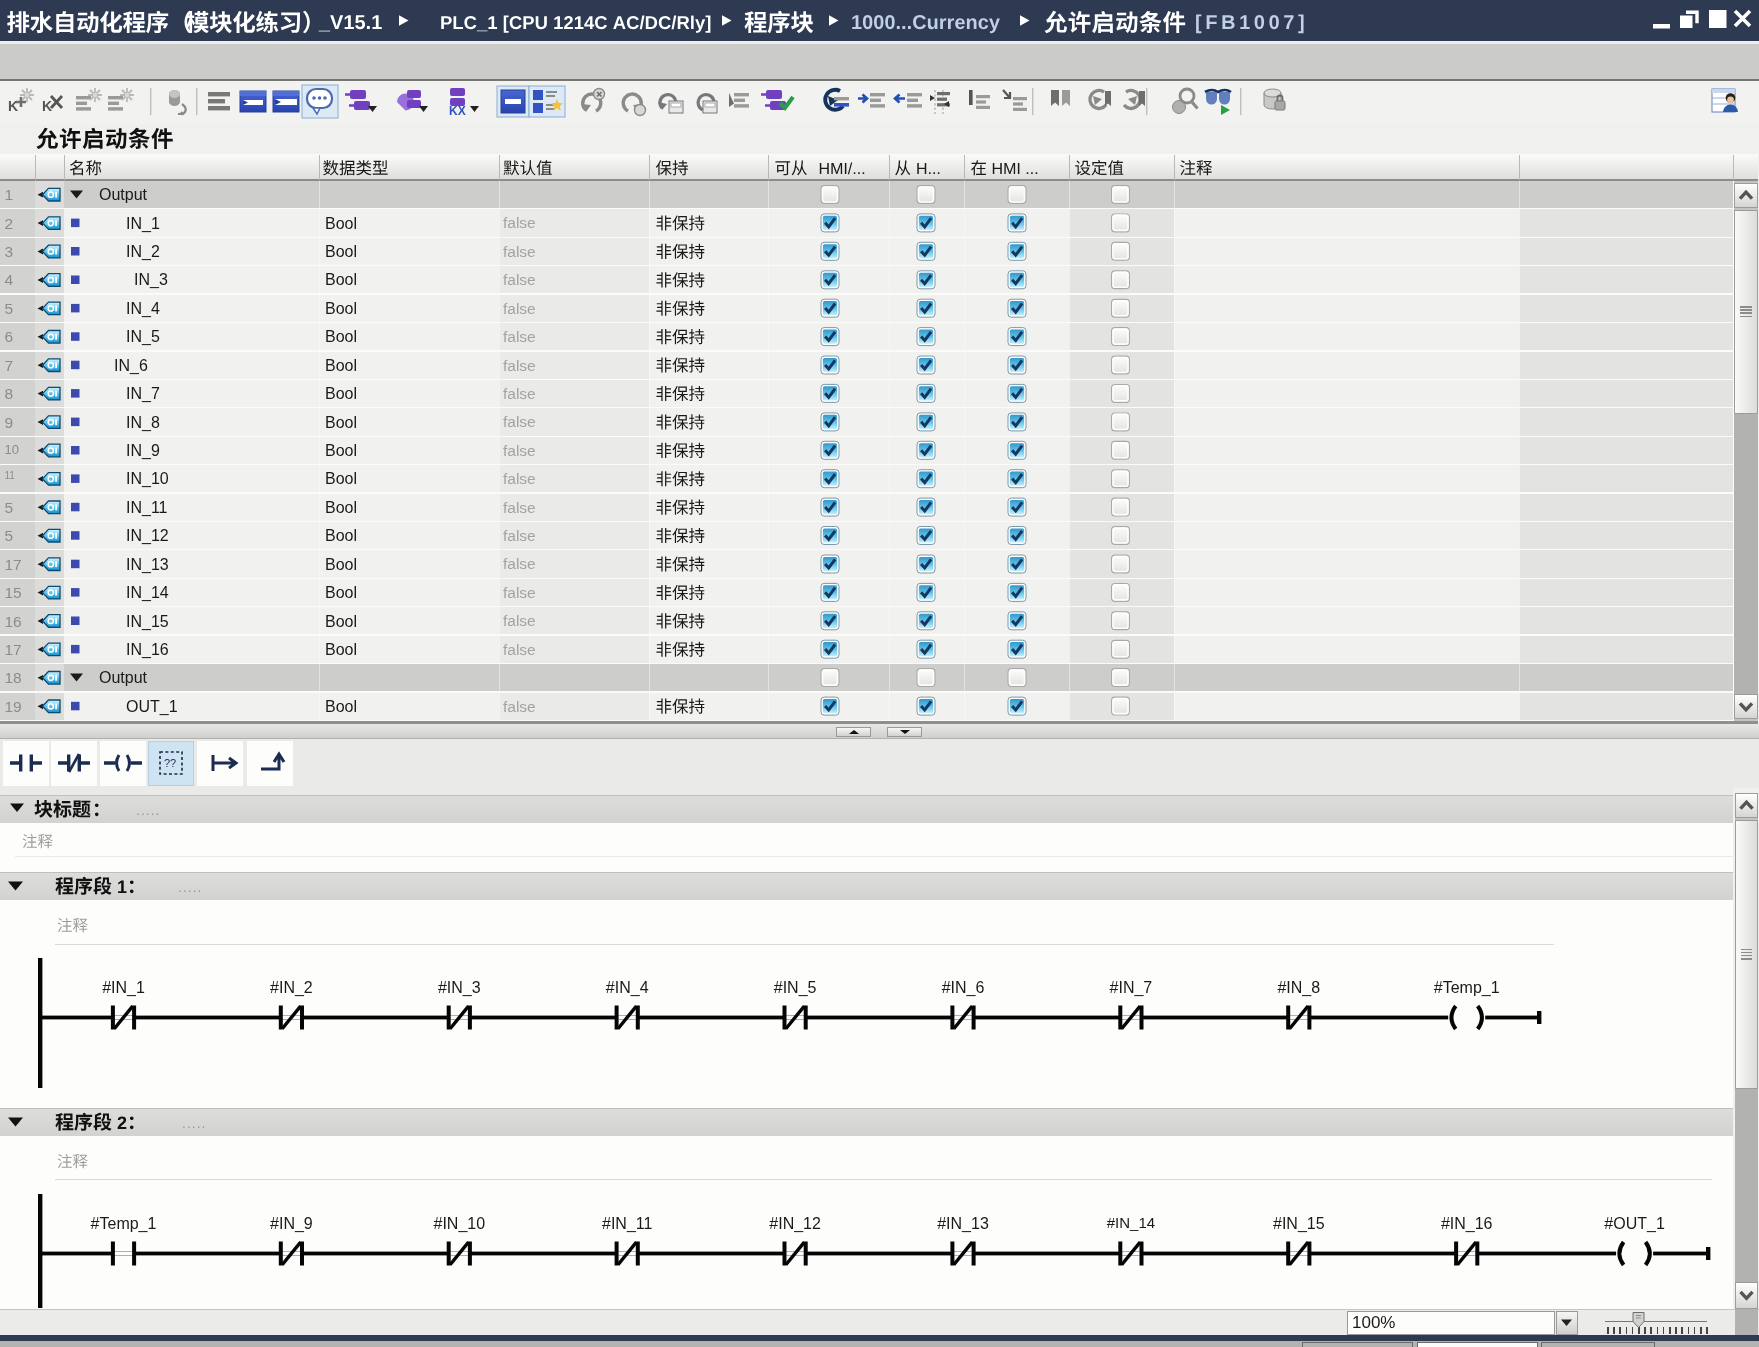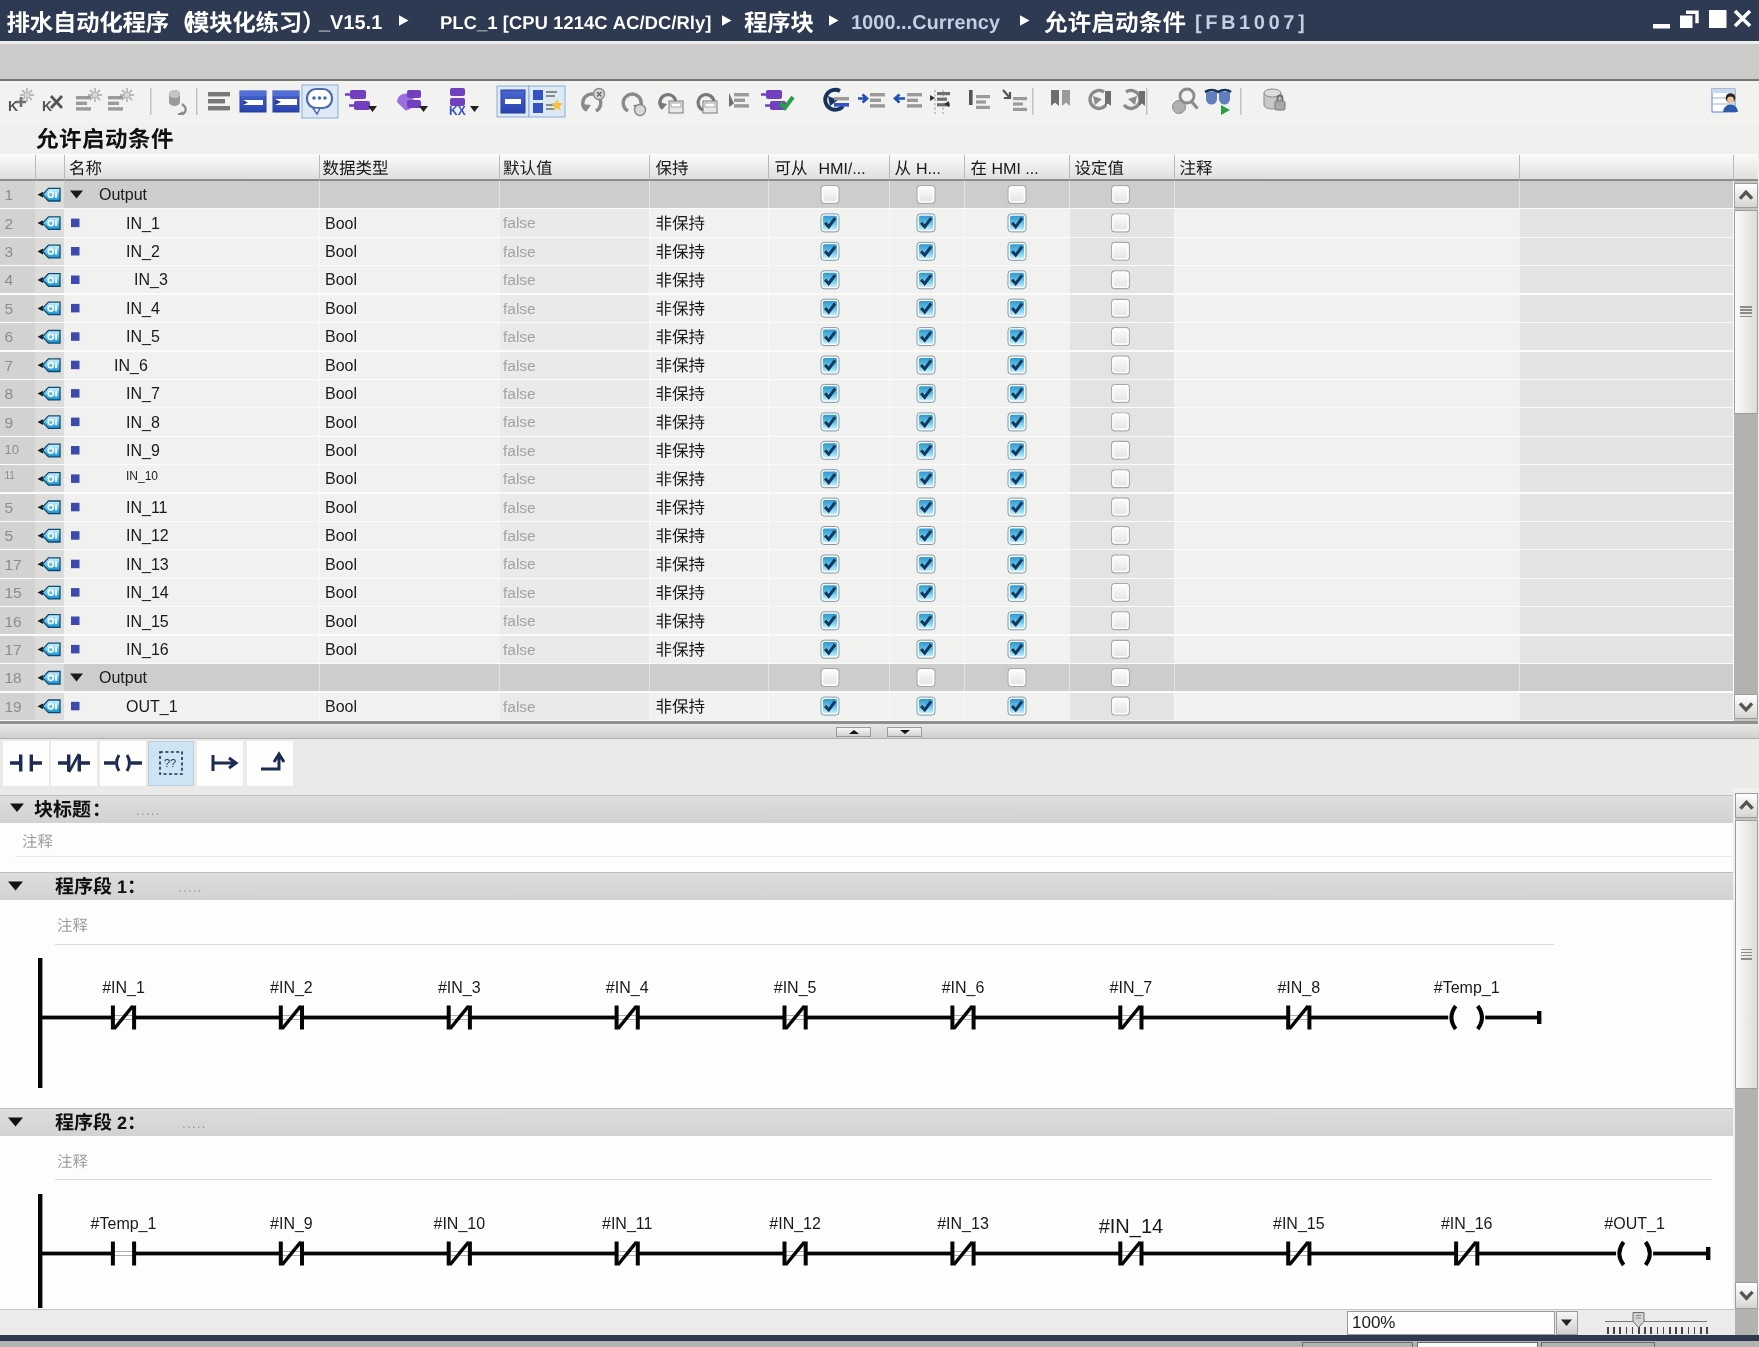--- a/index.html
+++ b/index.html
@@ -248,21 +248,21 @@
 <div style="position:absolute;left:319px;top:465.2px;width:1px;height:27.2px;background:rgba(255,255,255,.45);"></div>
 <div style="position:absolute;left:499px;top:465.2px;width:1px;height:27.2px;background:rgba(255,255,255,.45);"></div>
 <div style="position:absolute;left:649px;top:465.2px;width:1px;height:27.2px;background:rgba(255,255,255,.45);"></div>
 <div style="position:absolute;left:768px;top:465.2px;width:1px;height:27.2px;background:rgba(255,255,255,.45);"></div>
 <div style="position:absolute;left:889px;top:465.2px;width:1px;height:27.2px;background:rgba(255,255,255,.45);"></div>
 <div style="position:absolute;left:964px;top:465.2px;width:1px;height:27.2px;background:rgba(255,255,255,.45);"></div>
 <div style="position:absolute;left:1069px;top:465.2px;width:1px;height:27.2px;background:rgba(255,255,255,.45);"></div>
 <div style="position:absolute;left:1174px;top:465.2px;width:1px;height:27.2px;background:rgba(255,255,255,.45);"></div>
 <div style="position:absolute;left:1519px;top:465.2px;width:1px;height:27.2px;background:rgba(255,255,255,.45);"></div>
 <div style="position:absolute;left:4.5px;top:470.4px;font-size:10px;color:#8c8c8a;white-space:pre;line-height:1.2;">11</div>
-<div style="position:absolute;left:126px;top:469.4px;font-size:12px;color:#1a1a1a;white-space:pre;line-height:1.2;">IN_10</div>
+<div style="position:absolute;left:126px;top:469.4px;font-size:16px;color:#1a1a1a;white-space:pre;line-height:1.2;">IN_10</div>
 <div style="position:absolute;left:325px;top:469.4px;font-size:16px;color:#1a1a1a;white-space:pre;line-height:1.2;">Bool</div>
 <div style="position:absolute;left:503px;top:470.2px;font-size:15.5px;color:#a3a3a1;white-space:pre;line-height:1.2;">false</div>
 <div style="position:absolute;left:0px;top:493.62px;width:35px;height:27.2px;background:#d2d2d0;"></div>
 <div style="position:absolute;left:35px;top:493.62px;width:29px;height:27.2px;background:#dcdcda;"></div>
 <div style="position:absolute;left:64px;top:493.62px;width:435px;height:27.2px;background:#f1f1ef;"></div>
 <div style="position:absolute;left:499px;top:493.62px;width:150px;height:27.2px;background:#eaeae8;"></div>
 <div style="position:absolute;left:649px;top:493.62px;width:420px;height:27.2px;background:#f1f1ef;"></div>
 <div style="position:absolute;left:1069px;top:493.62px;width:105px;height:27.2px;background:#e3e3e1;"></div>
 <div style="position:absolute;left:1174px;top:493.62px;width:345px;height:27.2px;background:#f1f1ef;"></div>
 <div style="position:absolute;left:1519px;top:493.62px;width:214px;height:27.2px;background:#e3e3e1;"></div>
@@ -444,21 +444,21 @@
 <div style="position:absolute;left:963px;top:977.5px;font-size:16px;color:#1a1a1a;white-space:pre;line-height:1.2;transform:translateX(-50%);">#IN_6</div>
 <div style="position:absolute;left:1130.9px;top:977.5px;font-size:16px;color:#1a1a1a;white-space:pre;line-height:1.2;transform:translateX(-50%);">#IN_7</div>
 <div style="position:absolute;left:1298.8px;top:977.5px;font-size:16px;color:#1a1a1a;white-space:pre;line-height:1.2;transform:translateX(-50%);">#IN_8</div>
 <div style="position:absolute;left:1466.7px;top:977.5px;font-size:16px;color:#1a1a1a;white-space:pre;line-height:1.2;transform:translateX(-50%);">#Temp_1</div>
 <div style="position:absolute;left:123.5px;top:1213.5px;font-size:16px;color:#1a1a1a;white-space:pre;line-height:1.2;transform:translateX(-50%);">#Temp_1</div>
 <div style="position:absolute;left:291.4px;top:1213.5px;font-size:16px;color:#1a1a1a;white-space:pre;line-height:1.2;transform:translateX(-50%);">#IN_9</div>
 <div style="position:absolute;left:459.3px;top:1213.5px;font-size:16px;color:#1a1a1a;white-space:pre;line-height:1.2;transform:translateX(-50%);">#IN_10</div>
 <div style="position:absolute;left:627.2px;top:1213.5px;font-size:16px;color:#1a1a1a;white-space:pre;line-height:1.2;transform:translateX(-50%);">#IN_11</div>
 <div style="position:absolute;left:795.1px;top:1213.5px;font-size:16px;color:#1a1a1a;white-space:pre;line-height:1.2;transform:translateX(-50%);">#IN_12</div>
 <div style="position:absolute;left:963px;top:1213.5px;font-size:16px;color:#1a1a1a;white-space:pre;line-height:1.2;transform:translateX(-50%);">#IN_13</div>
-<div style="position:absolute;left:1130.9px;top:1213.5px;font-size:20px;color:#1a1a1a;white-space:pre;line-height:1.2;transform:translateX(-50%);">#IN_14</div>
+<div style="position:absolute;left:1130.9px;top:1213.5px;font-size:15px;color:#1a1a1a;white-space:pre;line-height:1.2;transform:translateX(-50%);">#IN_14</div>
 <div style="position:absolute;left:1298.8px;top:1213.5px;font-size:16px;color:#1a1a1a;white-space:pre;line-height:1.2;transform:translateX(-50%);">#IN_15</div>
 <div style="position:absolute;left:1466.7px;top:1213.5px;font-size:16px;color:#1a1a1a;white-space:pre;line-height:1.2;transform:translateX(-50%);">#IN_16</div>
 <div style="position:absolute;left:1634.6px;top:1213.5px;font-size:16px;color:#1a1a1a;white-space:pre;line-height:1.2;transform:translateX(-50%);">#OUT_1</div>
 <div style="position:absolute;left:1734px;top:181px;width:24px;height:540px;background:#c4c4c2;"></div>
 <div style="position:absolute;left:1734px;top:183px;width:24px;height:25px;background:linear-gradient(#ffffff,#d5d5d3);border:1px solid #9c9c9a;box-sizing:border-box;"></div>
 <div style="position:absolute;left:1734px;top:210px;width:24px;height:204px;background:linear-gradient(90deg,#fafaf8,#dcdcda);border:1px solid #9c9c9a;box-sizing:border-box;"></div>
 <div style="position:absolute;left:1740px;top:306px;width:12px;height:1.6px;background:#8c8c8a;"></div>
 <div style="position:absolute;left:1740px;top:309.2px;width:12px;height:1.6px;background:#8c8c8a;"></div>
 <div style="position:absolute;left:1740px;top:312.4px;width:12px;height:1.6px;background:#8c8c8a;"></div>
 <div style="position:absolute;left:1740px;top:315.6px;width:12px;height:1.6px;background:#8c8c8a;"></div>

